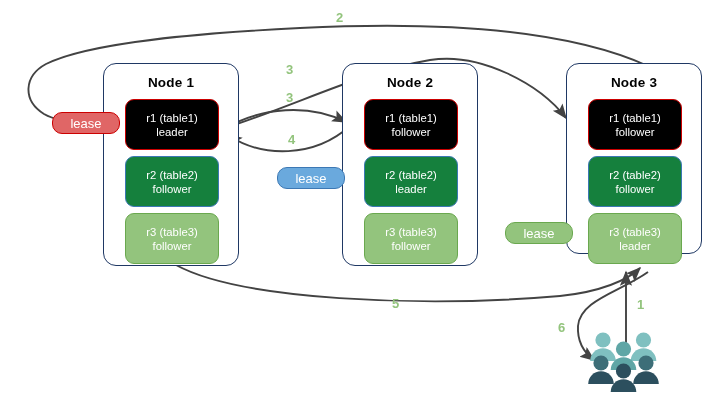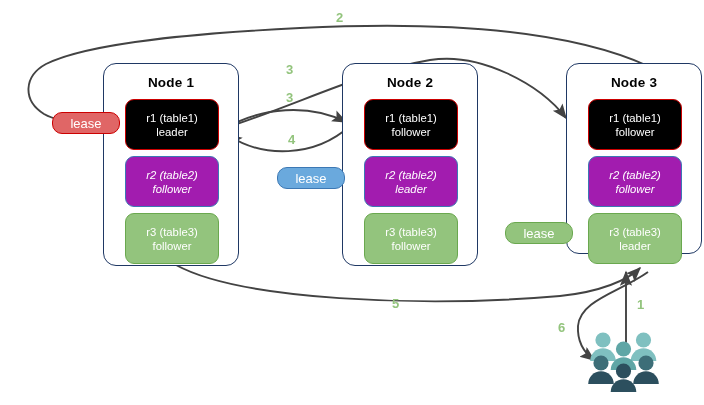--- a/index.html
+++ b/index.html
@@ -54,21 +54,21 @@
     display: flex;
     flex-direction: column;
     align-items: center;
     justify-content: center;
     color: #ffffff;
     font-size: 11.3px;
     line-height: 14px;
     text-align: center;
   }
   .rep-red   { background: #000000; border: 1.5px solid #cc0000; }
-  .rep-blue  { background: #a21caf; border: 1.5px solid #3c78b4; font-style: italic; }
+  .rep-blue  { background: #15803d; border: 1.5px solid #3c78b4; }
   .rep-green { background: #93c47d; border: 1.5px solid #6aa84f; justify-content: center; }
 
   .lease {
     position: absolute;
     box-sizing: border-box;
     width: 68px;
     height: 22px;
     border-radius: 10px;
     display: flex;
     align-items: center;

